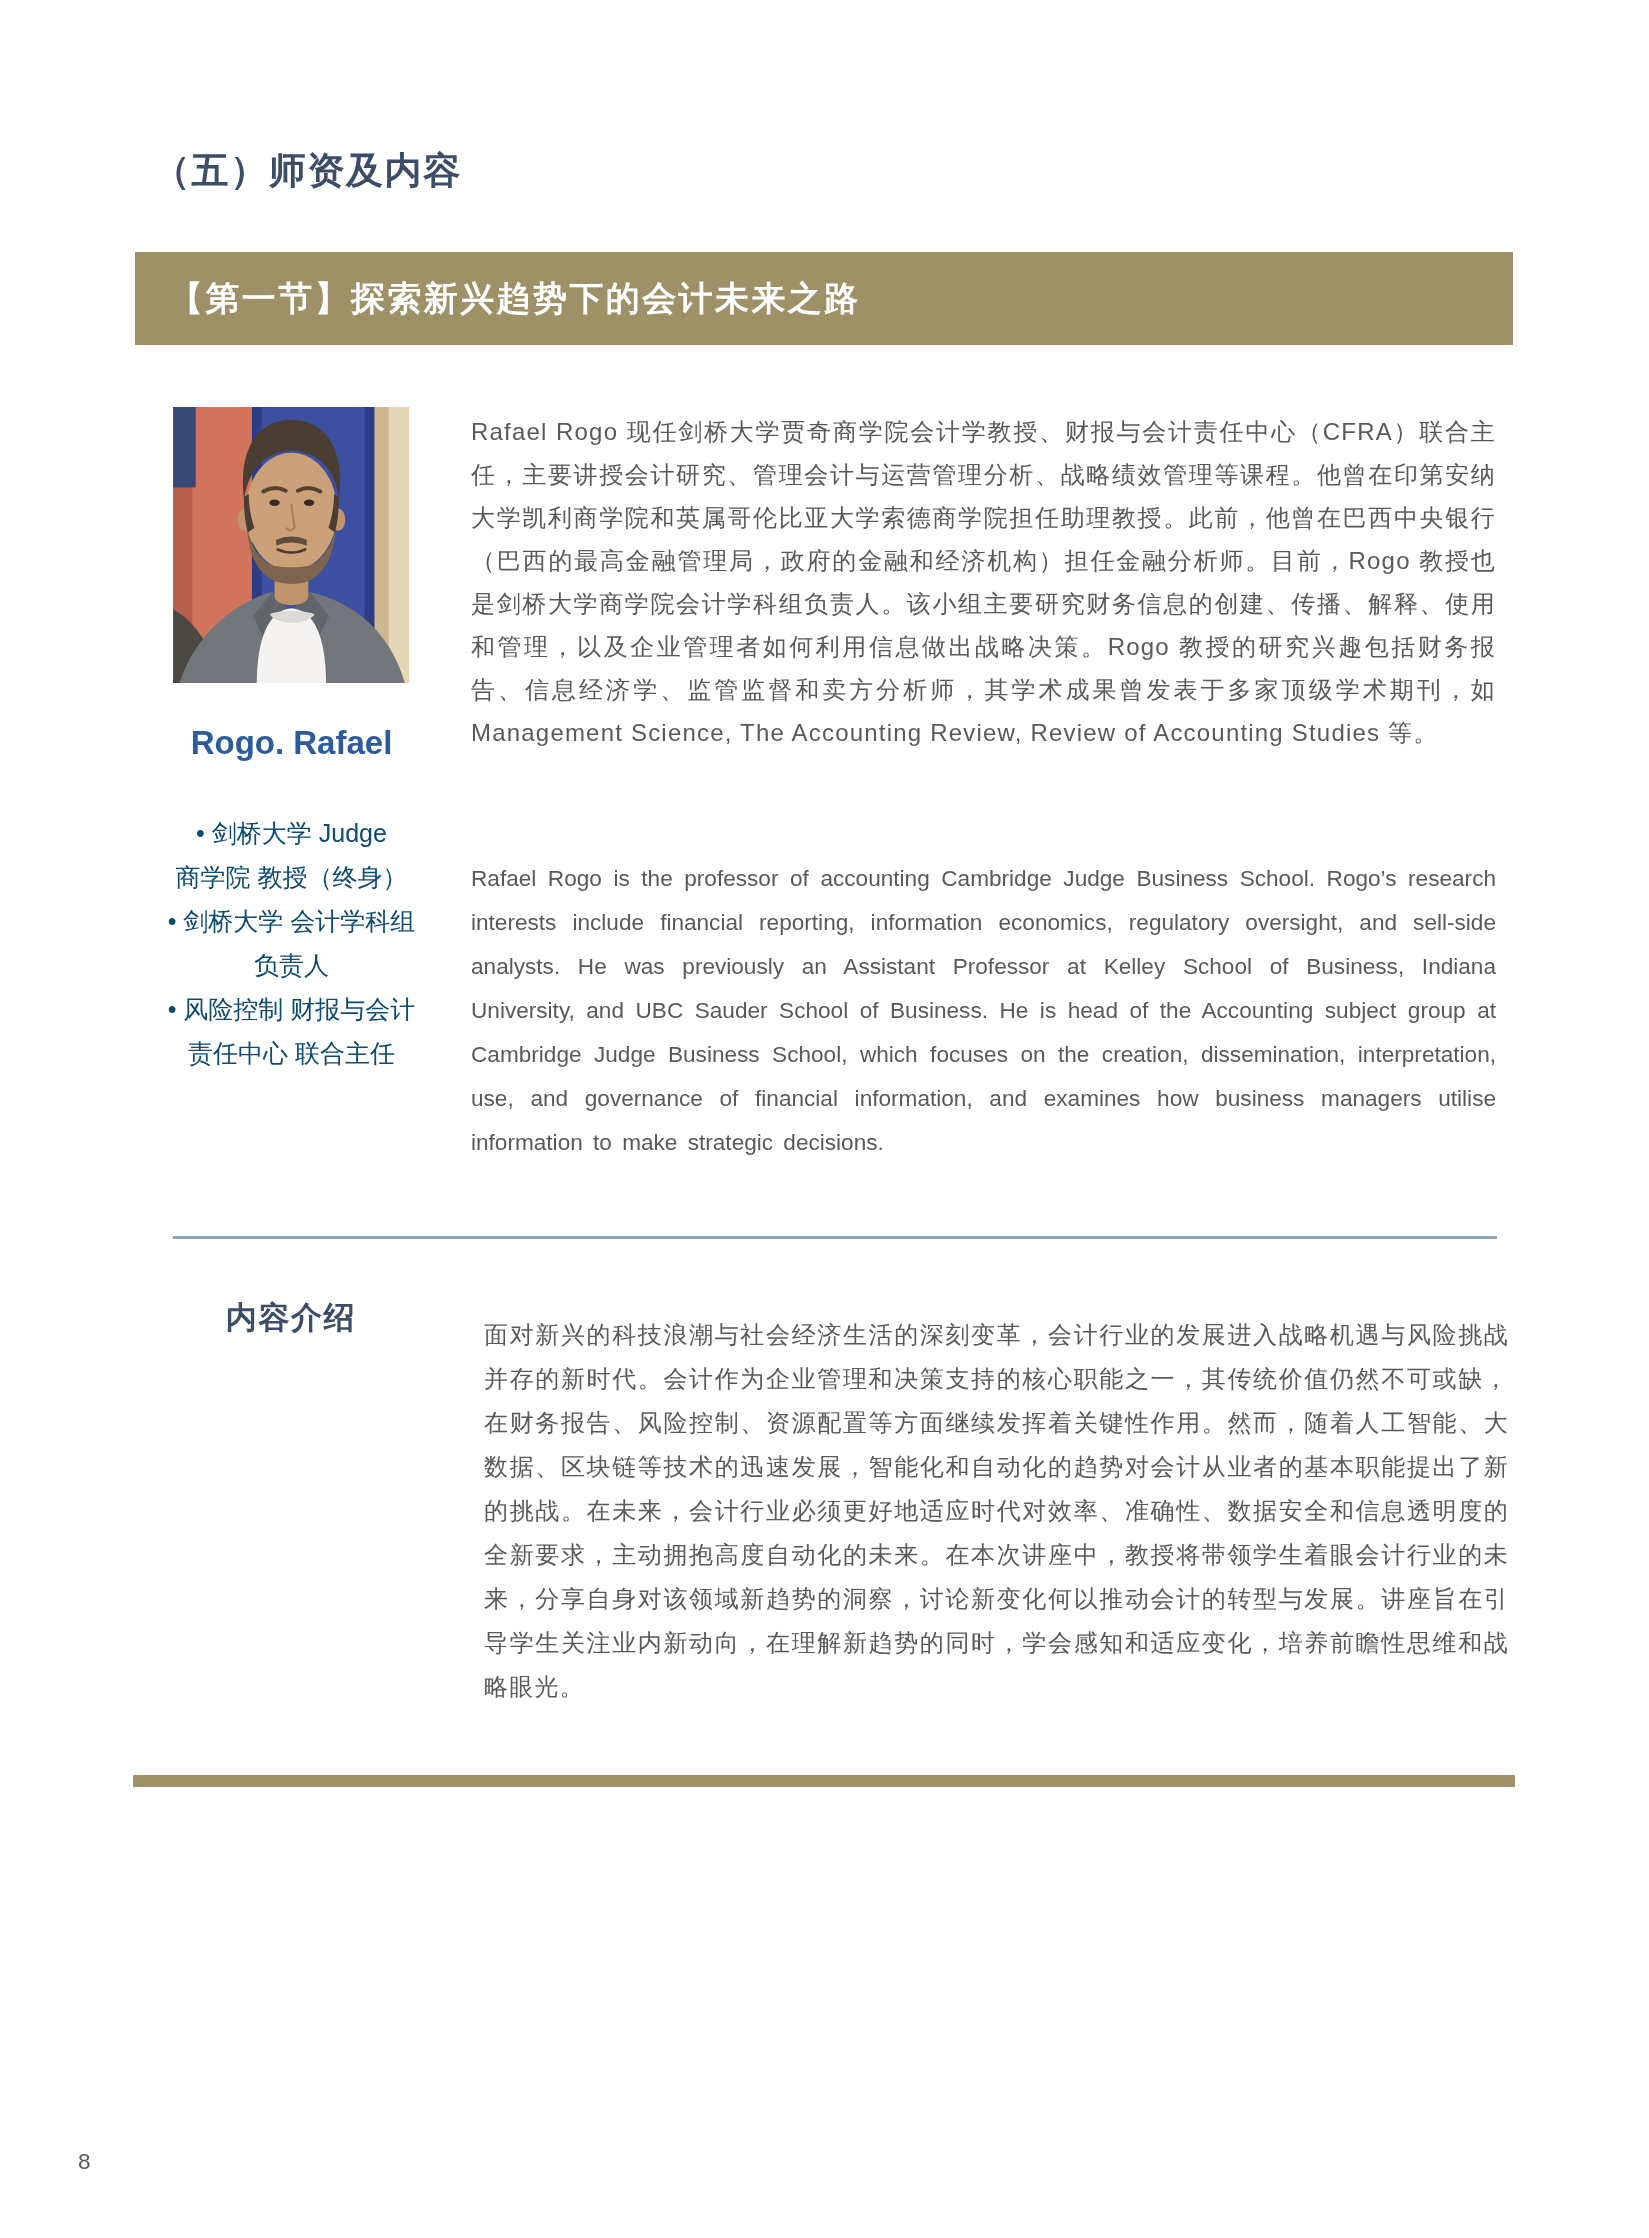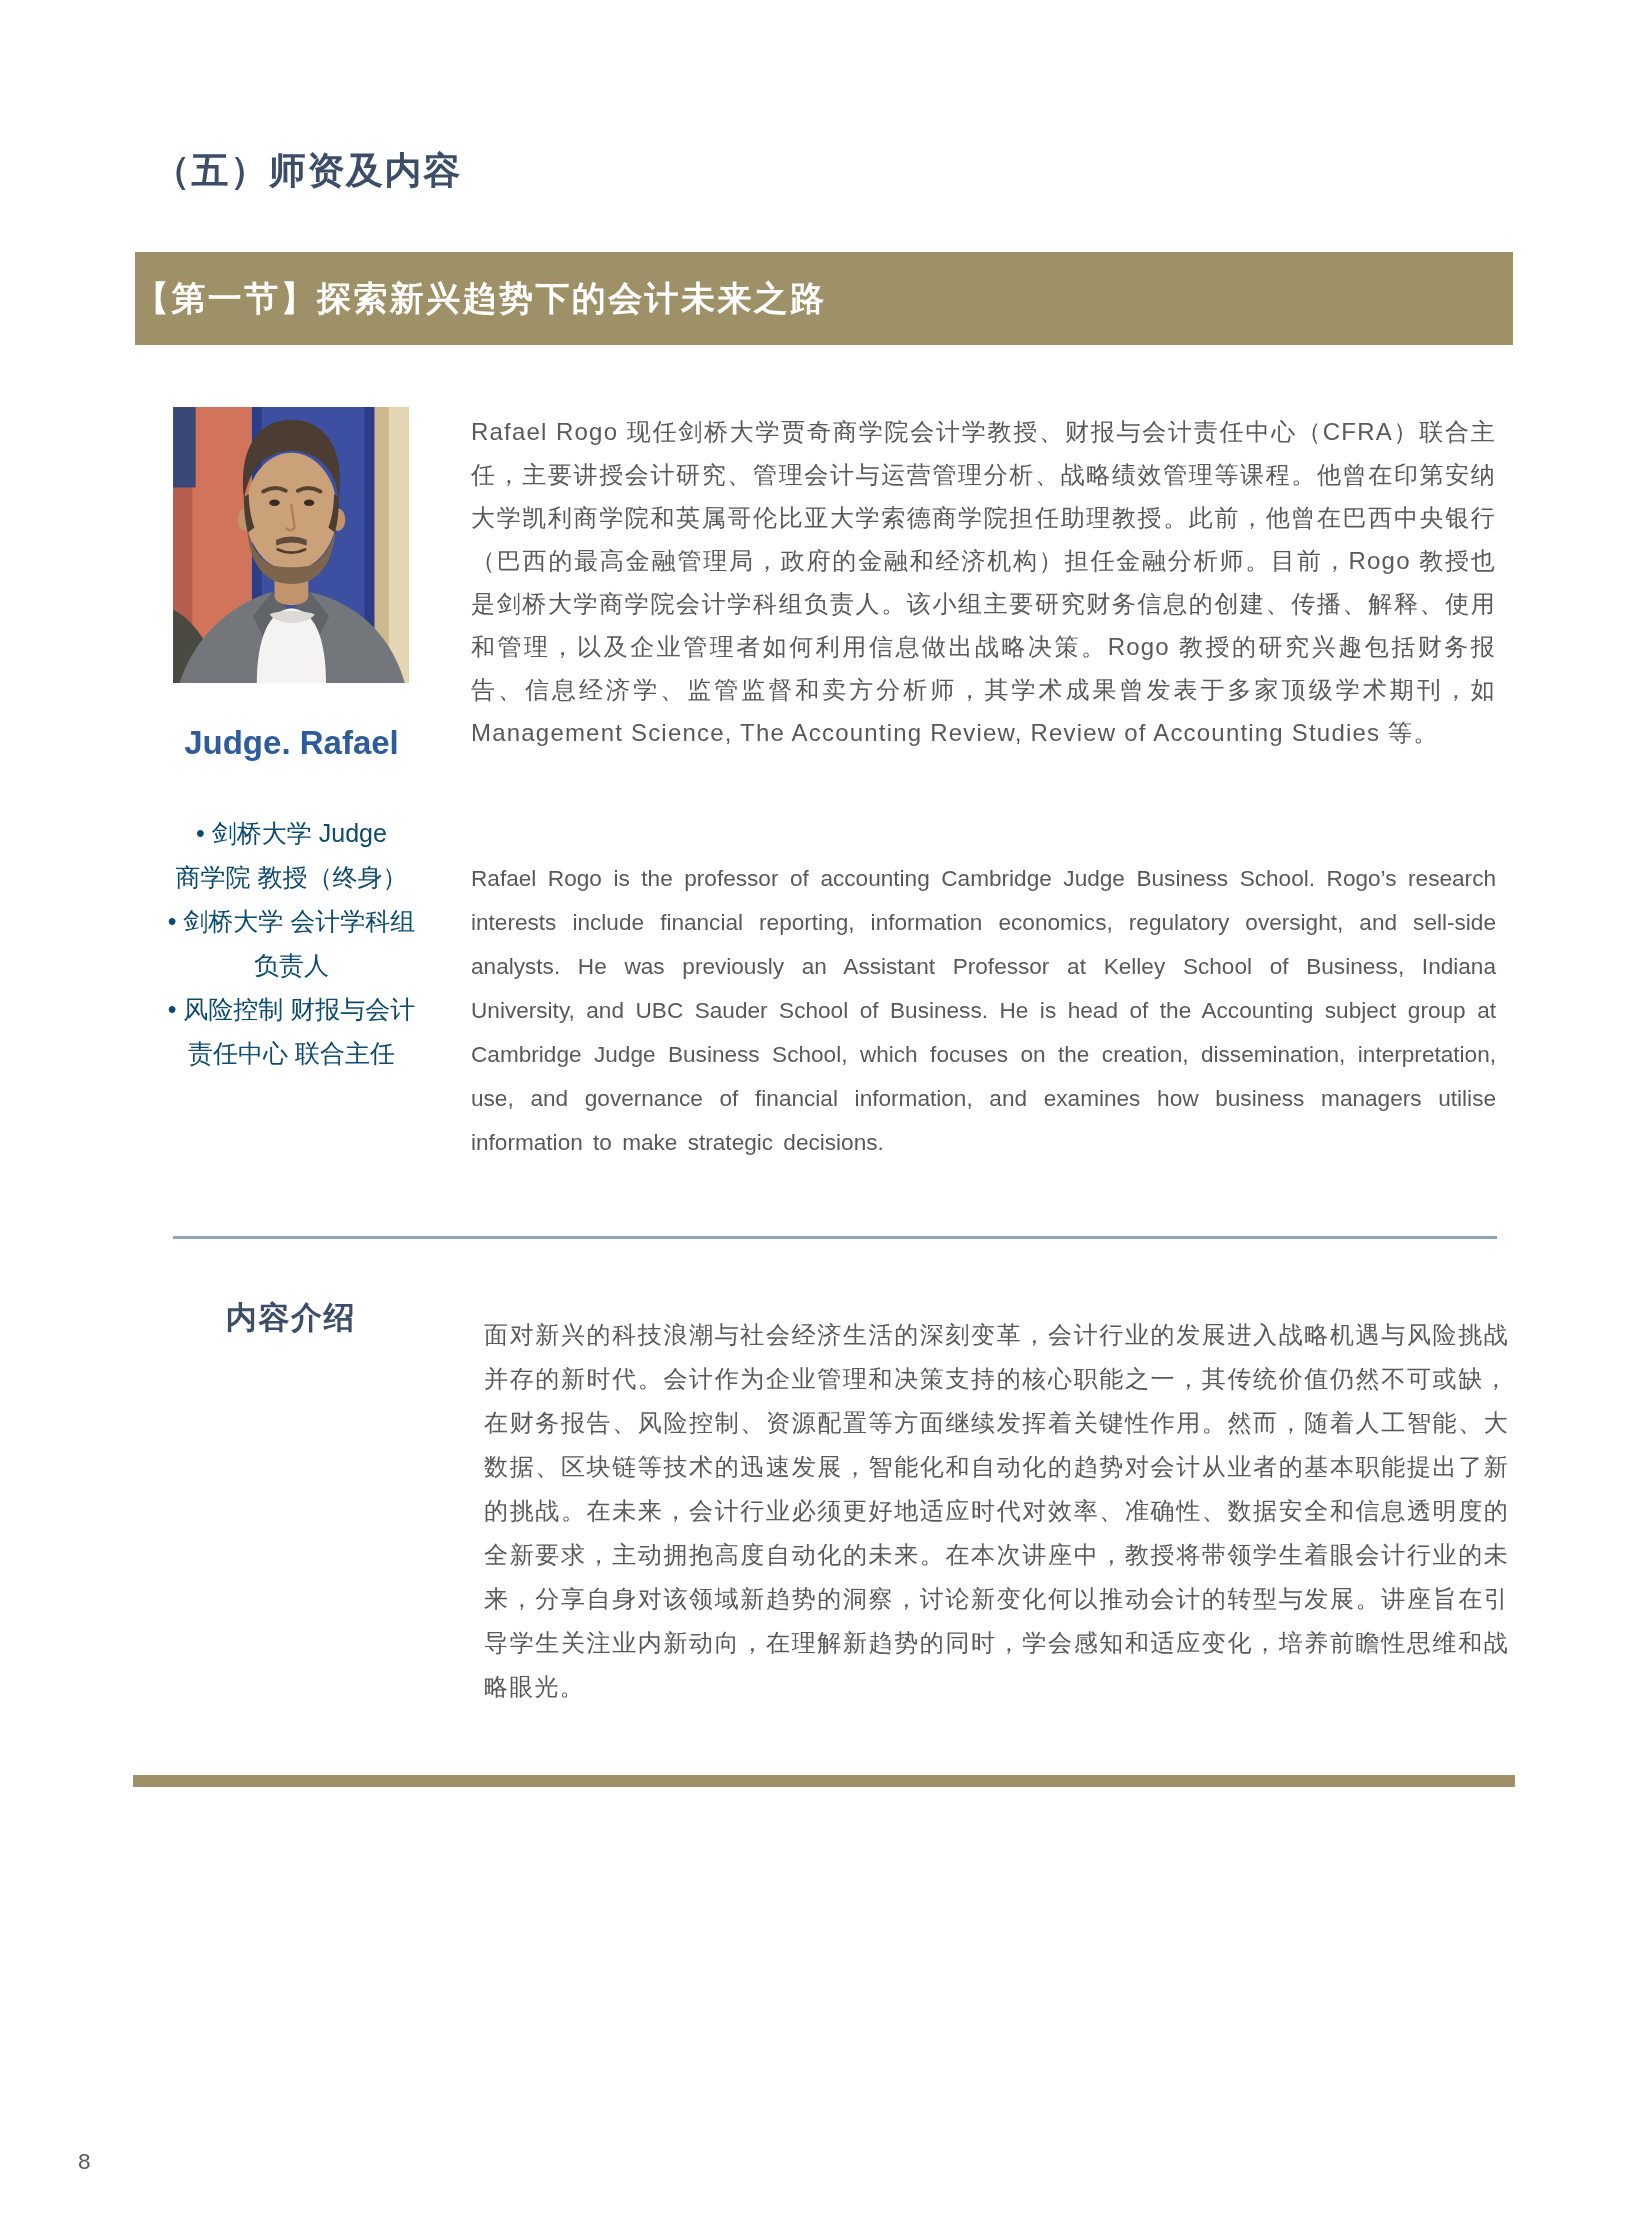--- a/index.html
+++ b/index.html
@@ -8,21 +8,21 @@
     font-family:"Liberation Sans","DejaVu Sans",sans-serif; overflow:hidden;
   }
   .section-heading {
     position:absolute; left:153px; top:146px; margin:0;
     font-size:37px; font-weight:bold; letter-spacing:1.6px;
     color:var(--navy,#3c4d68);
   }
   .banner {
     position:absolute; left:135px; top:252px; width:1378px; height:93px;
     background:var(--gold,#9e9168); color:#ffffff;
-    display:flex; align-items:center; box-sizing:border-box;
+    display:flex; align-items:center; padding-left:34px; box-sizing:border-box;
     font-size:34px; font-weight:bold; letter-spacing:2.4px;
   }
   .photo { position:absolute; left:173px; top:407px; width:236px; height:276px; }
   .prof-name {
     position:absolute; left:133px; top:719px; width:317px; text-align:center;
     color:var(--name-blue,#2e5c9b); font-weight:bold; font-size:33px; line-height:48px;
   }
   .credentials {
     position:absolute; left:121px; top:811px; width:341px; text-align:center;
     color:#0c4a6e; font-size:25px; line-height:44px;
@@ -120,21 +120,21 @@
       <path d="M155,104 Q169,97 183,105" stroke="#55432f" stroke-width="5" fill="none" stroke-linecap="round"></path>
 
       <ellipse cx="126" cy="119" rx="6.5" ry="4" fill="#372c24"></ellipse>
       <ellipse cx="169" cy="119" rx="6.5" ry="4" fill="#372c24"></ellipse>
 
       <path d="M147,122 L151,150 Q147,156 141,151" stroke="#b08054" stroke-width="3" fill="none" stroke-linecap="round"></path>
     </svg>
   </div>
 
   <div class="prof-name">
-    <div>Judge. Rafael</div>
+    <div>Rogo. Rafael</div>
   </div>
 
   <div class="credentials">
     <div>• 剑桥大学 Judge</div>
     <div>商学院 教授（终身）</div>
     <div>• 剑桥大学 会计学科组</div>
     <div>负责人</div>
     <div>• 风险控制 财报与会计</div>
     <div>责任中心 联合主任</div>
   </div>

